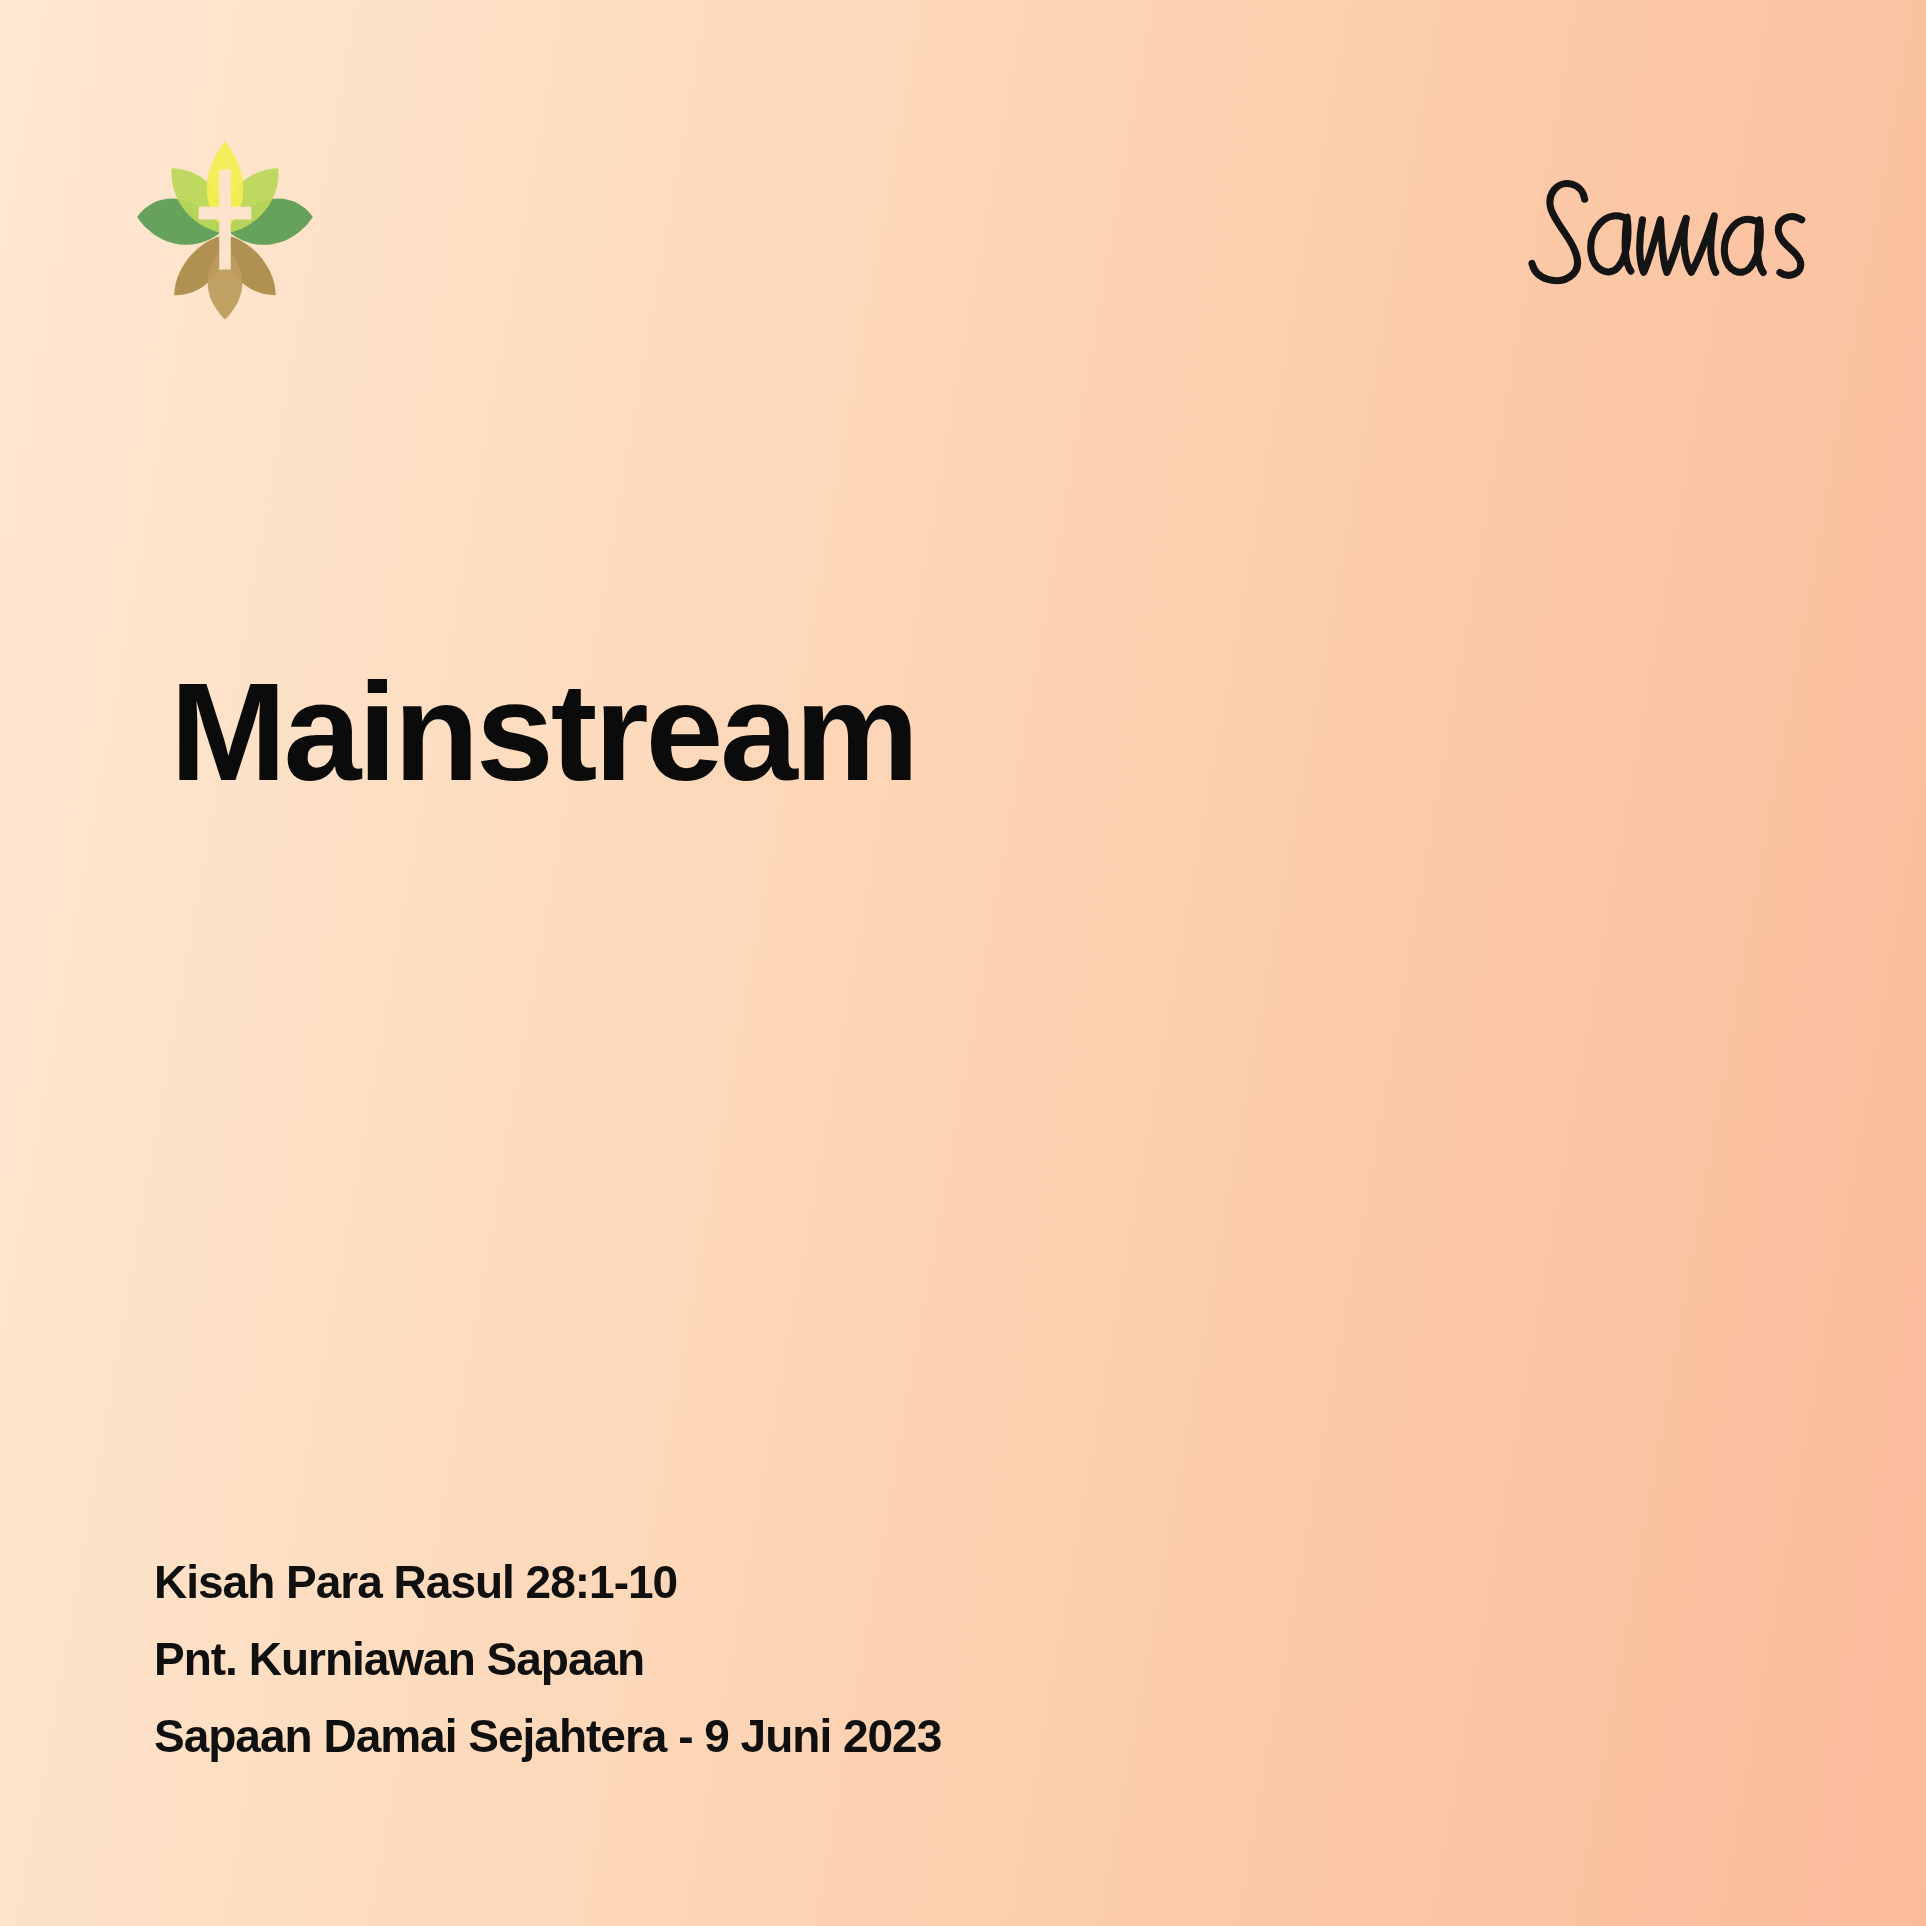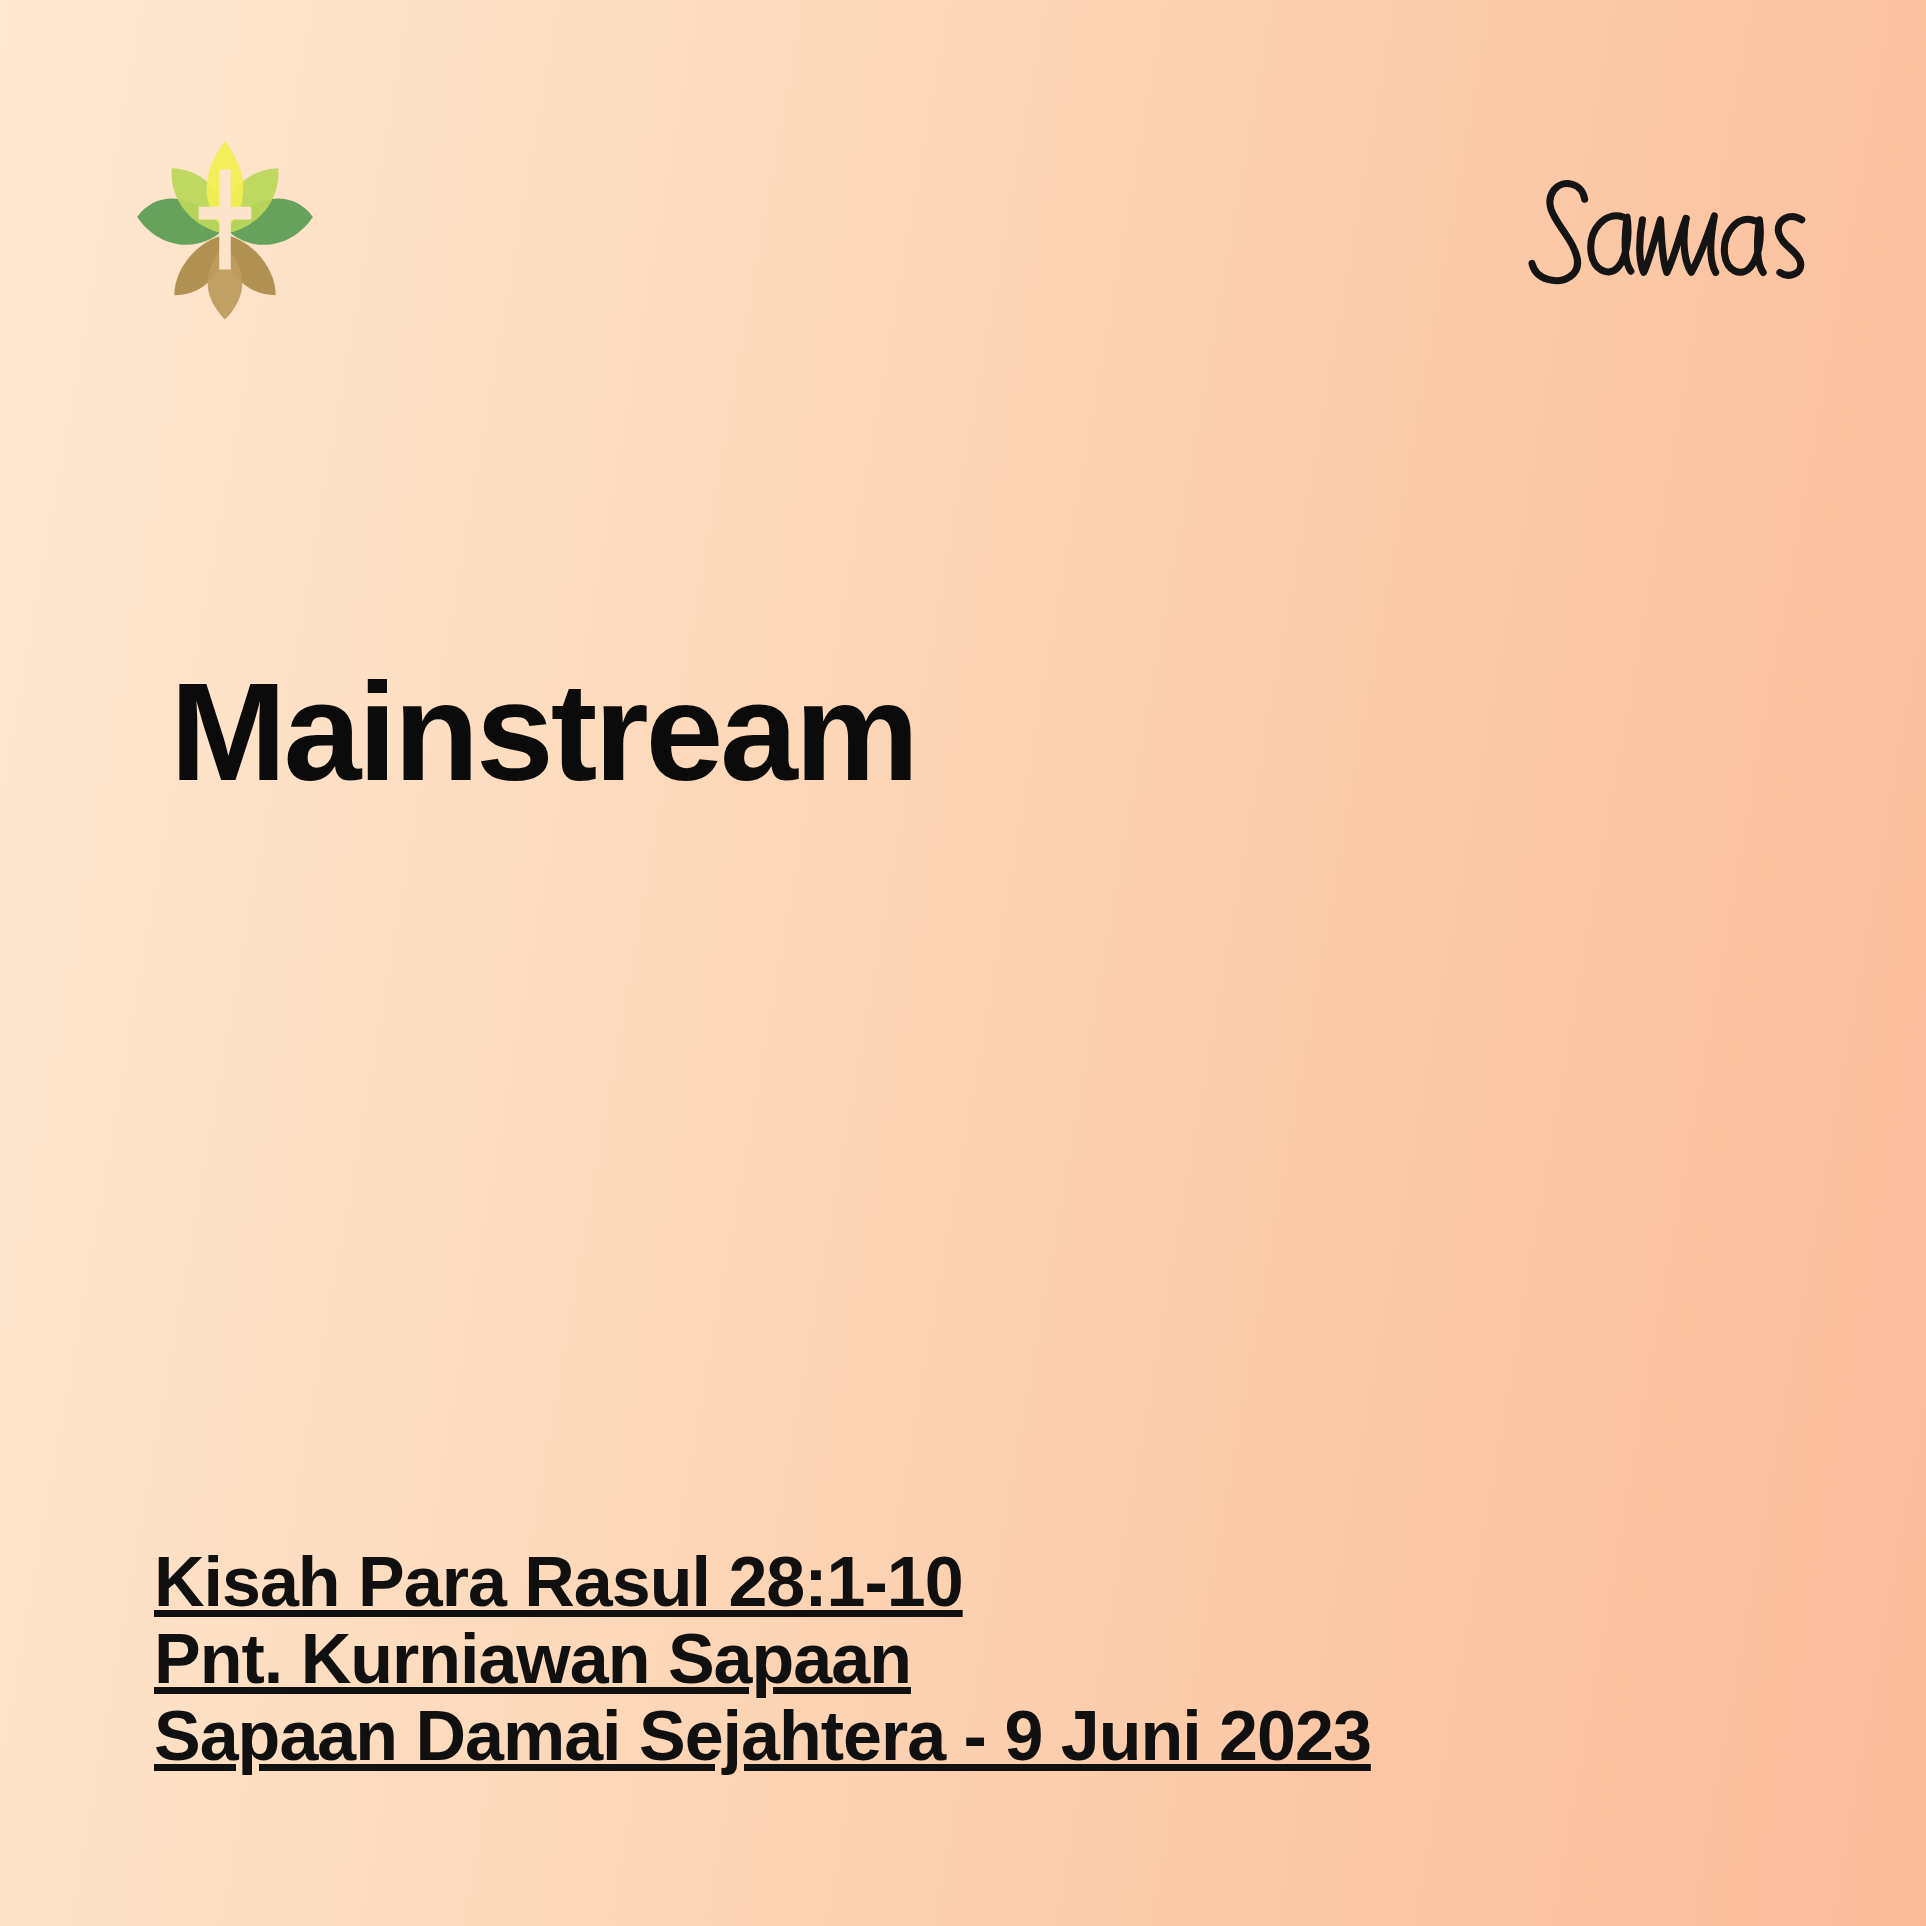--- a/index.html
+++ b/index.html
@@ -84,27 +84,26 @@
     position: absolute;
     left: 154px;
     top: 1544px;
     width: 1669px;
   }
   .subtitle-line {
     display: block;
     color: #101010;
     font-family: "Liberation Sans", sans-serif;
     font-weight: bold;
-    font-size: 70px;
+    font-size: 46px;
     line-height: 77px;
     letter-spacing: -1px;
     white-space: nowrap;
     margin: 0;
     padding: 0;
-    text-decoration: underline;
   }
 </style>
 </head>
 <body>
 
 <div class="slide">
 
   <div class="header">
 
     <div class="brand-mark">

